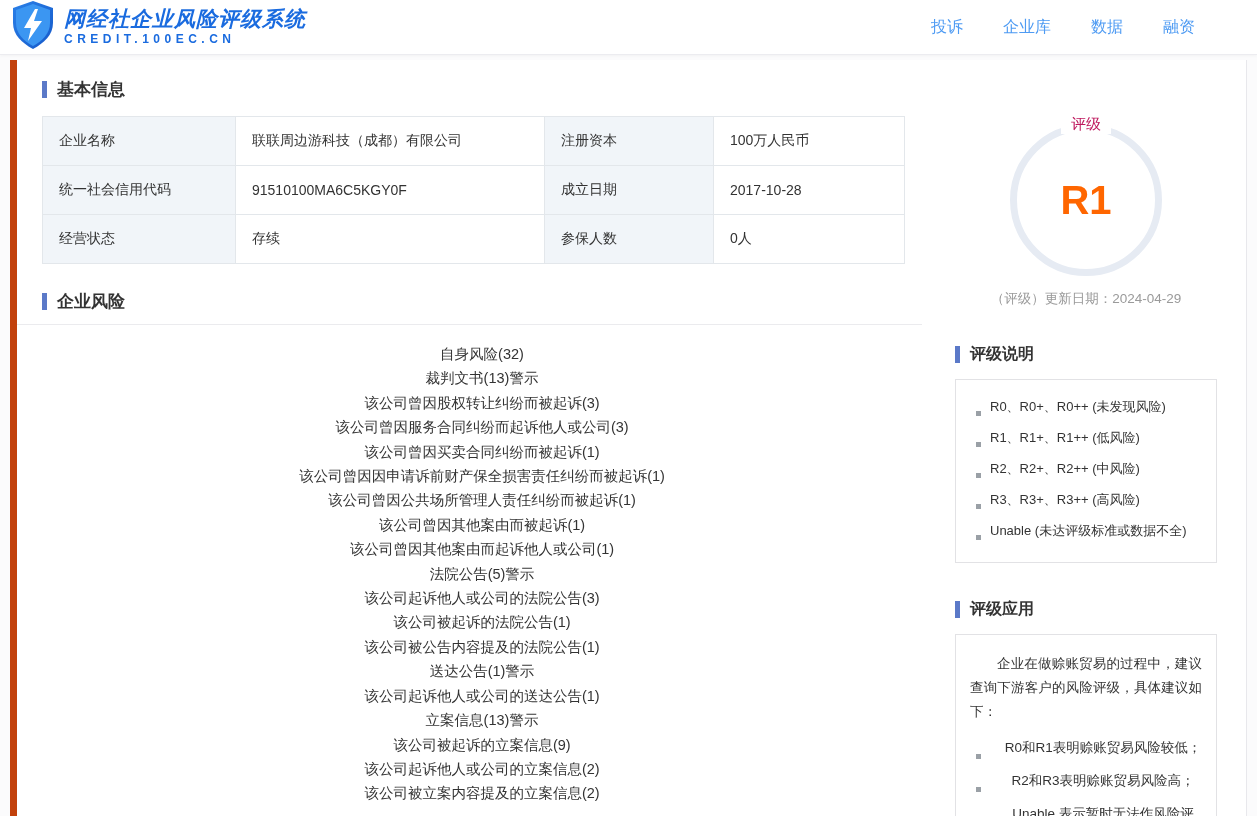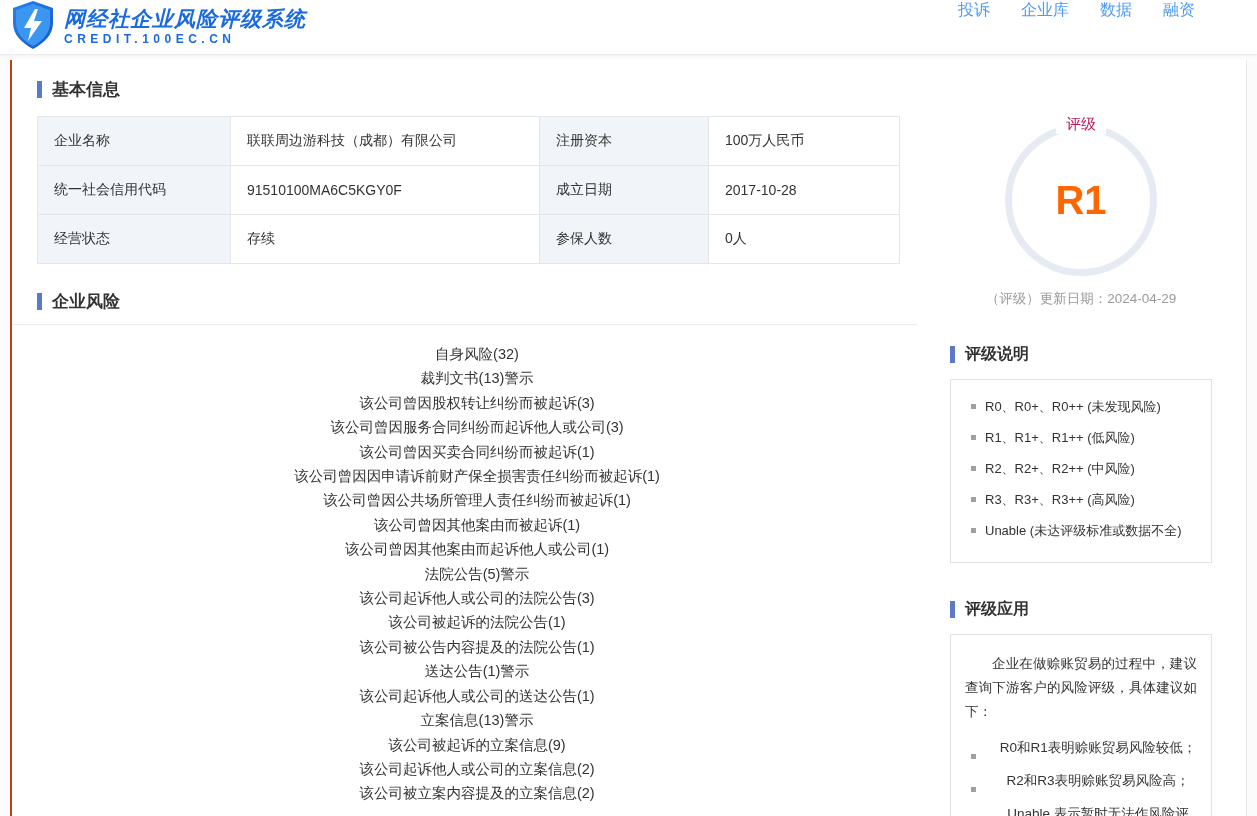--- a/index.html
+++ b/index.html
@@ -1,34 +1,34 @@
 <!DOCTYPE html>
 <html><head>
 <meta charset="utf-8">
 <style>
   * { margin:0; padding:0; box-sizing:border-box; }
   html,body { width:1257px; height:816px; overflow:hidden;
     font-family:"Liberation Sans","DejaVu Sans",sans-serif;
     background:#fbfbfc; color:#333; }
 
   
-  .header { height:55px; background:#fff; display:flex; align-items:flex-start;
+  .header { height:55px; background:#fff; display:flex; align-items:center;
     justify-content:space-between; padding:0 62px 0 10px;
     border-bottom:1px solid #ececf0; box-shadow:0 1px 3px rgba(0,0,0,.04);
     position:relative; z-index:2; }
   .logo { display:flex; align-items:center; gap:8px; }
   .logo-text { display:flex; flex-direction:column; line-height:1.05; }
   .logo-title { color:#1a6bdf; font-size:21px; font-weight:bold; font-style:italic; letter-spacing:1px; }
   .logo-subtitle { color:#1a6bdf; font-size:12px; font-weight:bold; letter-spacing:4.5px; margin-top:3px; }
-  .nav { display:flex; gap:31px;font-family:Liberation Mono, monospace; }
+  .nav { display:flex; gap:40px;font-family:Liberation Mono, monospace; }
   .nav a { color:#4e9bf3; font-size:16px; text-decoration:none; cursor:pointer; }
 
   
   .main { margin:5px 10px 0 10px; background:#fff;
-    border-left:2px solid #c2410c; border-right:1px solid #e8e8ec;
+    border-left:7px solid #c2410c; border-right:1px solid #e8e8ec;
     height:756px; display:flex; padding:18px 0 0 25px; }
   .left-col { width:880px; }
   .right-col { width:262px; margin-left:33px; }
 
   .sec-head { display:flex; align-items:center; gap:10px; }
   .sec-bar { width:5px; height:17px; background:#5b79c8; display:inline-block; }
   .sec-title { font-size:17px; font-weight:bold; color:#333; }
   .sec-head.underlined { margin-left:-25px; padding:0 0 11px 25px; border-bottom:1px solid #ebebee;margin-top:12px; }
 
   
@@ -50,21 +50,21 @@
     background:#fff; padding:0 10px; font-size:15px; color:#be185d; white-space:nowrap; }
   .gauge-value { position:absolute; inset:0; display:flex; align-items:center;
     justify-content:center; font-size:40px; font-weight:bold; }
   .update-date { text-align:center; color:#9a9a9a; font-size:13.5px; margin-top:14px; }
 
   
   .panel { margin-top:36px; }
   .panel .sec-title { font-size:16px; }
   .panel-box { margin-top:14px; border:1px solid #e2e2e5; padding:17px 14px 10px 14px; }
   .note-list { list-style:none; }
-  .note-list li { display:flex; align-items:flex-start; margin-bottom:12px;
+  .note-list li { display:flex; align-items:flex-end; margin-bottom:12px;
     font-size:13px; color:#333; line-height:19px; cursor:default; }
   .sq { flex:0 0 5px; width:5px; height:5px; background:#9aa0a6; margin:7px 9px 0 6px; }
   .app-intro { font-size:13.5px; line-height:24px; color:#333; text-indent:2em;
     text-align:justify; margin-bottom:12px; }
   .app-list { list-style:none; }
   .app-list li { display:flex; align-items:flex-end; margin-bottom:10px;
     font-size:13.5px; color:#333; line-height:23px;gap:14px; }
   .app-list li span.txt { flex:1; text-align:center; }
 </style>
 </head>

